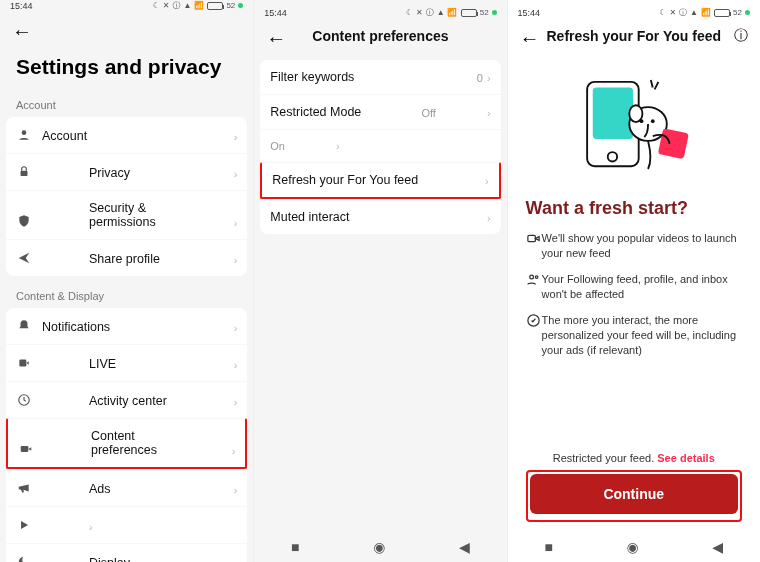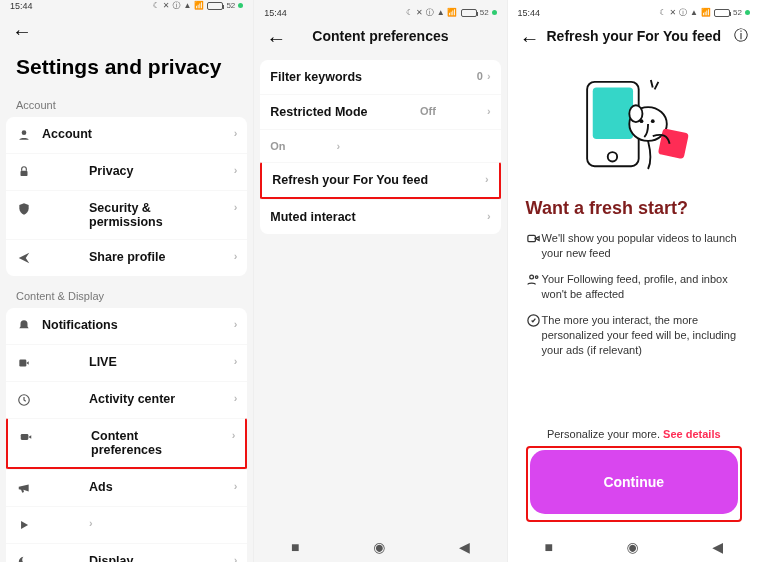--- a/index.html
+++ b/index.html
@@ -14,40 +14,40 @@
   .batt { border:1px solid #555; border-radius:2px; width:16px; height:8px; position:relative; display:inline-block;}
   .batt::after{content:"";position:absolute;right:-2px;top:2px;width:1px;height:4px;background:#555;}
   .header { display:flex; align-items:center; padding: 8px 12px; background:#f5f5f5;}
   .header .title { flex:1; text-align:center; font-size:14px; font-weight:600; color:#111;}
   .back-arrow { width:18px; font-size:20px; line-height:1; }
   .hdr-icon-spacer { width:18px; }
   .info-circle { width:18px; text-align:right; font-size:14px; }
   .big-title { font-size:21px; font-weight:700; padding: 8px 16px 14px; color:#000; }
   .section-hdr { font-size:11px; color:#777; padding: 6px 16px; }
   .card { background:#fff; border-radius:8px; margin:0 6px 8px; }
-  .row { display:flex; align-items:flex-start; padding:10px 10px; position:relative;font-weight:bold;}
+  .row { display:flex; align-items:flex-end; padding:10px 10px; position:relative;}
   .row + .row { border-top:1px solid rgba(0,0,0,0.03);gap:47px;}
   .row-icon { width:16px; height:16px; color:#555; margin-right:10px; display:flex; align-items:center; justify-content:center; }
   .row-icon svg { width:14px; height:14px; }
   .row-label { flex:1; font-size:12.5px; color:#111; }
   .row-value { font-size:11px; color:#999; margin-right:4px;}
   .row-chev { color:#bbb; font-size:11px; }
   .hl-red { border:2px solid #e11; border-radius:2px; }
   
   .s3-body { flex:1; display:flex; flex-direction:column; background:#fff; padding: 0 18px; }
   .illus { height:120px; display:flex; align-items:center; justify-content:center; margin-top:10px; }
   .h2 { text-align:left; font-size:18px; font-weight:700; color:#7f1d1d; margin:14px 0 12px;}
   .bullet { display:flex; margin-bottom:10px; }
   .bullet .bicon { width:16px; flex-shrink:0; color:#333; }
   .bullet .bicon svg{width:15px;height:15px;}
   .bullet .btext { font-size:11px; color:#333; line-height:1.4;}
   .spacer-flex { flex:1; }
   .footnote { text-align:center; font-size:11px; color:#333; padding:6px 0;}
   .footnote .dlink { color:#fe2c55; font-weight:600;}
-  .cta { background:#d946ef; color:#fff; text-align:center; padding:24px 0; border-radius:15px; font-size:14px; font-weight:600; margin-bottom:4px;}
+  .cta { background:#b91c1c; color:#fff; text-align:center; padding:12px 0; border-radius:6px; font-size:14px; font-weight:600; margin-bottom:4px;}
   .cta-wrap { border:2px solid #e11; padding:2px; border-radius:4px; margin-bottom:10px;}
   .nav { height:30px; display:flex; align-items:center; justify-content:space-around; }
   .nav .nbtn { color:#555; font-size:14px; }
 </style>
 </head>
 <body>
 
 <div class="screen">
   <div class="status-bar">
     <span class="status-left">15:44</span>
@@ -291,21 +291,21 @@
     <div class="bullet">
       <span class="bicon"><svg viewBox="0 0 24 24" fill="none" stroke="currentColor" stroke-width="2">
             <circle cx="12" cy="12" r="9"></circle>
             <path d="M9 12l2 2 4-5"></path>
           </svg></span>
       <span class="btext">The more you interact, the more personalized your feed will be, including your ads (if relevant)</span>
     </div>
 
     <div class="spacer-flex"></div>
     <div class="footnote">
-      <span>Personalize your more. </span><span class="dlink">See details</span>
+      <span>Restricted your feed. </span><span class="dlink">See details</span>
     </div>
     <div class="cta-wrap">
       <div class="cta">Continue</div>
     </div>
   </div>
 
   <div class="nav">
     <span class="nbtn">■</span>
     <span class="nbtn">◉</span>
     <span class="nbtn">◀</span>

